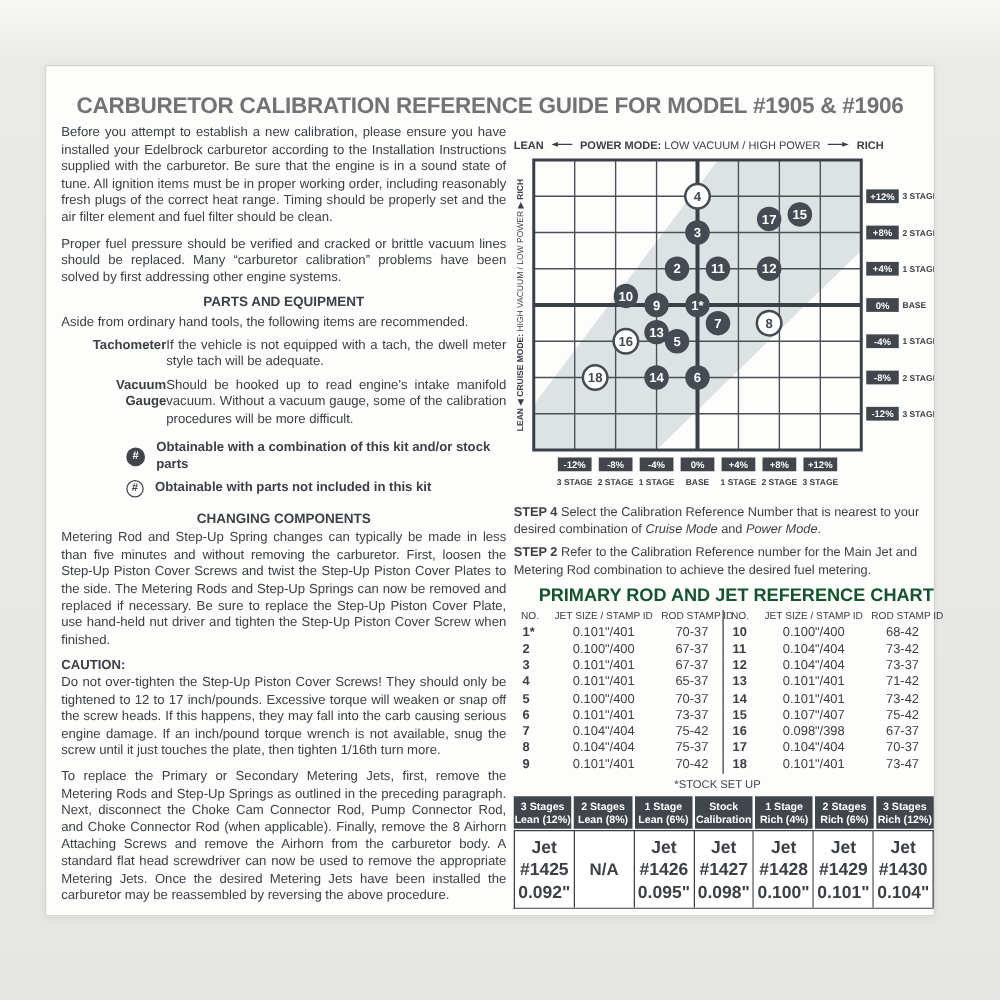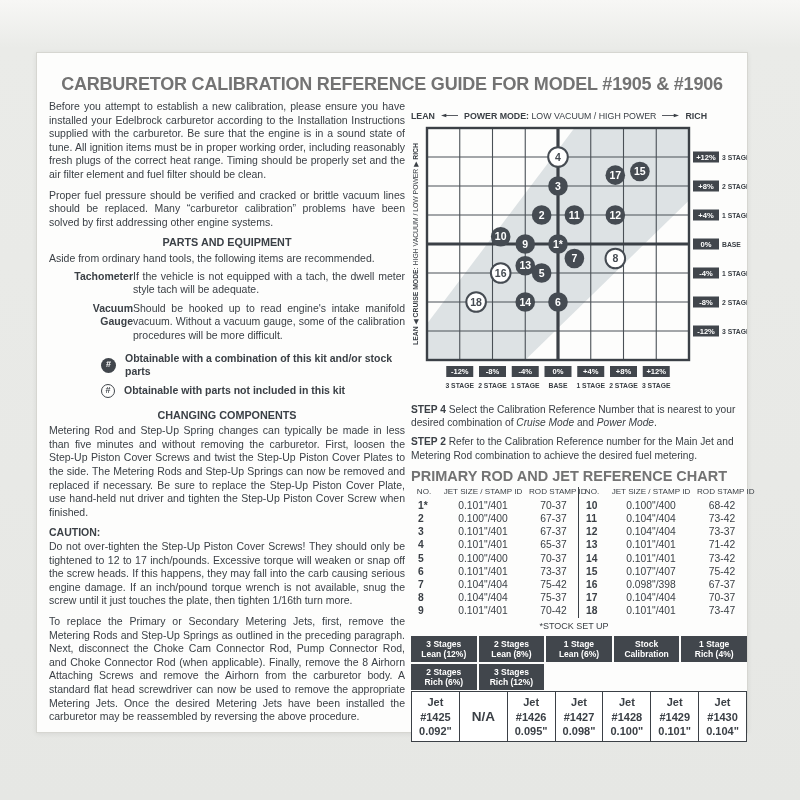--- a/index.html
+++ b/index.html
@@ -36,38 +36,38 @@
   .cau{font-weight:bold;text-align:left;margin:2px 0 0;}
   
   .rightcol{position:absolute;left:374px;top:56px;width:336px;}
   .axis-top{
     display:flex;align-items:center;justify-content:center;gap:6px;
     font-size:8.8px;color:#3b4046;padding-right:40px;height:13px;white-space:nowrap;
   }
   .axis-top b{font-weight:bold;}
   .steps{margin-top:5px;font-size:10.2px;line-height:13.2px;text-align:left;}
   .steps p{margin:0 0 6px;}
-  .sec-title{font-size:14.5px;font-weight:bold;text-align:left;color:#737373;margin:6px 0 3px;}
+  .sec-title{font-size:14.5px;font-weight:bold;text-align:right;color:#14532d;margin:6px 0 3px;}
   
   .ptable{display:grid;grid-template-columns:26px 92px 50px 26px 92px 50px;margin-top:1px;}
   .ph{font-size:8.1px;font-weight:normal;text-align:center;padding-bottom:3px;white-space:nowrap;}
   .pc{font-size:10.3px;text-align:center;line-height:13.2px;}
   .no{font-weight:bold;text-align:left;padding-left:7px;}
   .dv{border-right:1.2px solid #3b4046;}
   .foot{font-size:9px;font-weight:normal;text-align:center;padding-right:10px;margin-top:3px;}
   
   .sec-desc{font-size:10.2px;line-height:13px;text-align:center;margin:0 2px;}
   .sec-table{margin-top:5px;}
-  .sec-head{display:grid;grid-template-columns:repeat(5,1fr);gap:2px;}
+  .sec-head{display:grid;grid-template-columns:repeat(7,1fr);gap:2px;}
   .hc{background:#41464c;color:#fff;font-weight:bold;font-size:8.5px;text-align:center;
       padding:3px 0;line-height:1.2;}
   .sec-body{display:grid;grid-template-columns:repeat(7,1fr);margin-top:1px;
       border-left:1.3px solid #3b4046;border-bottom:1.3px solid #3b4046;}
   .bc{border-right:1.3px solid #3b4046;border-top:1.3px solid #3b4046;background:#fff;
-      text-align:center;font-size:11px;font-weight:bold;color:#3b4046;padding:3px 0;line-height:1.3;min-height:24px;}
+      text-align:center;font-size:14px;font-weight:bold;color:#3b4046;padding:3px 0;line-height:1.3;min-height:24px;}
   .bc.na{font-size:13.5px;display:flex;align-items:center;justify-content:center;text-align:center;}
 </style>
 </head>
 <body>
 
 <div class="card">
 
   <div class="title">CARBURETOR CALIBRATION REFERENCE GUIDE FOR MODEL #1905 &amp; #1906</div>
 
   <div class="leftcol">

